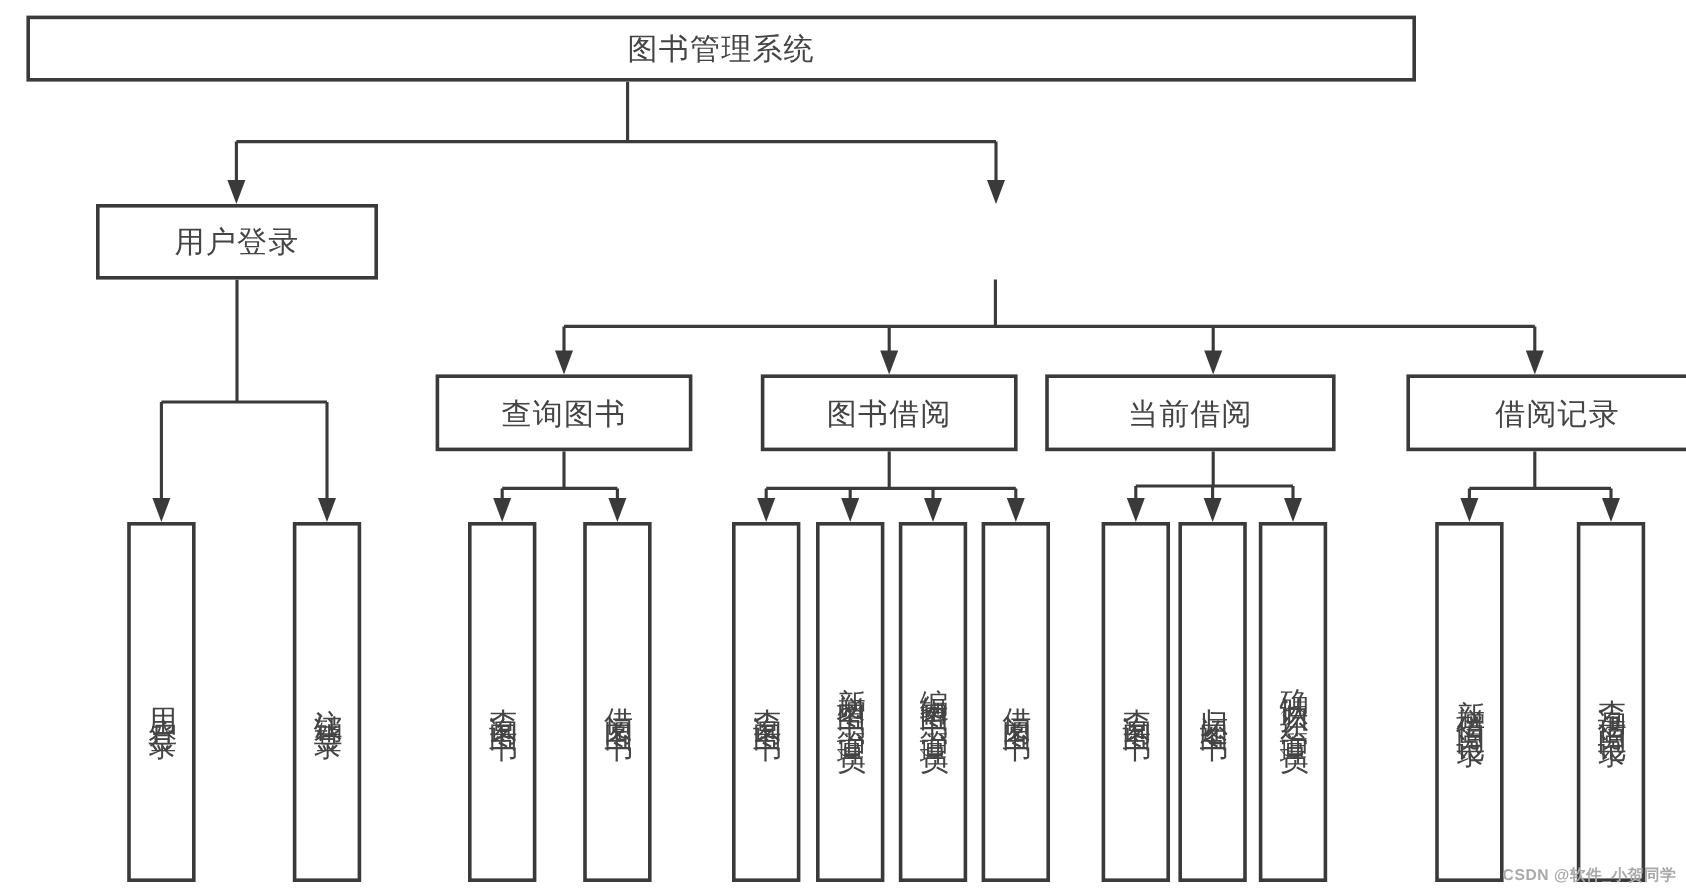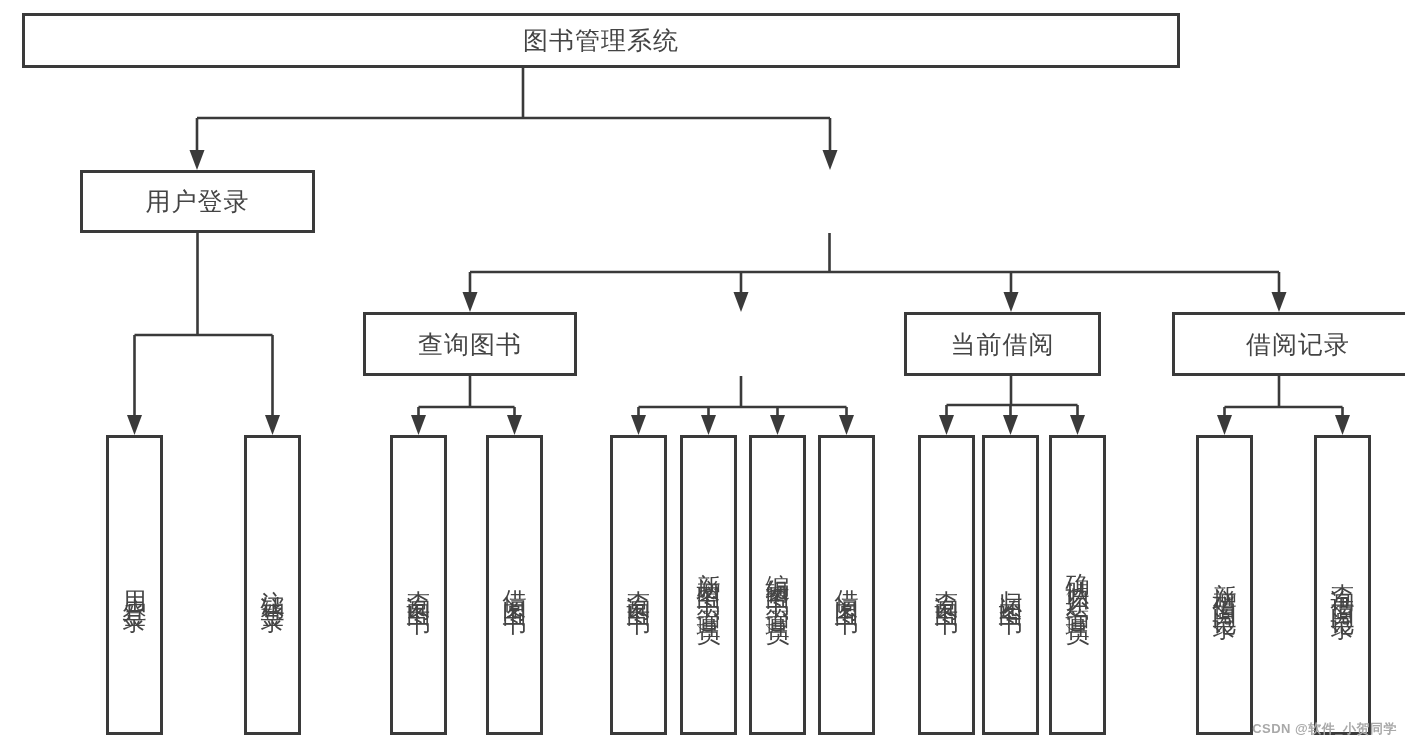--- a/index.html
+++ b/index.html
@@ -65,21 +65,22 @@
       <polygon points="1217,415 1232,415 1224.5,435"></polygon>
       <polygon points="1335,415 1350,415 1342.5,435"></polygon>
     </g>
   </svg>
 
   <div class="node" style="left:22px;top:13px;width:1158px;height:55px">图书管理系统</div>
 
   <div class="node" style="left:80px;top:170px;width:235px;height:63px">用户登录</div>
 
   <div class="node" style="left:363px;top:312px;width:214px;height:64px">查询图书</div>
-  <div class="node" style="left:904px;top:312px;width:197px;height:64px">当前借阅</div>
+  <div class="node" style="left:634px;top:312px;width:214px;height:64px">图书借阅</div>
+  <div class="node" style="left:871px;top:312px;width:242px;height:64px">当前借阅</div>
   <div class="node" style="left:1172px;top:312px;width:252px;height:64px">借阅记录</div>
 
   <div class="node v" style="left:106px;top:435px;width:57px;height:300px">用户登录</div>
   <div class="node v" style="left:244px;top:435px;width:57px;height:300px">注销登录</div>
 
   <div class="node v" style="left:390px;top:435px;width:57px;height:300px">查询图书</div>
   <div class="node v" style="left:486px;top:435px;width:57px;height:300px">借阅图书</div>
 
   <div class="node v" style="left:610px;top:435px;width:57px;height:300px">查询图书</div>
   <div class="node v" style="left:680px;top:435px;width:57px;height:300px">新增图书（管理员）</div>

